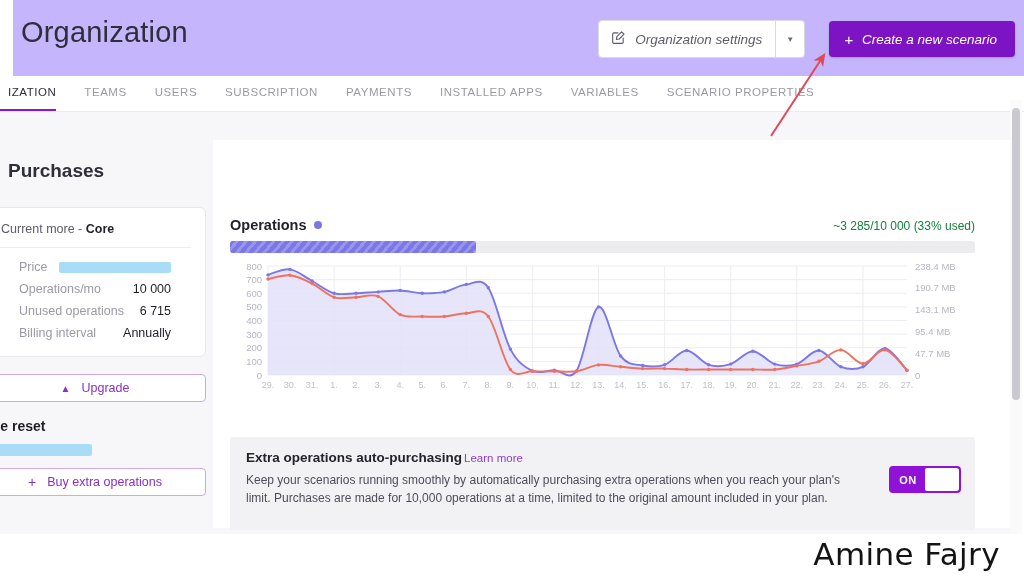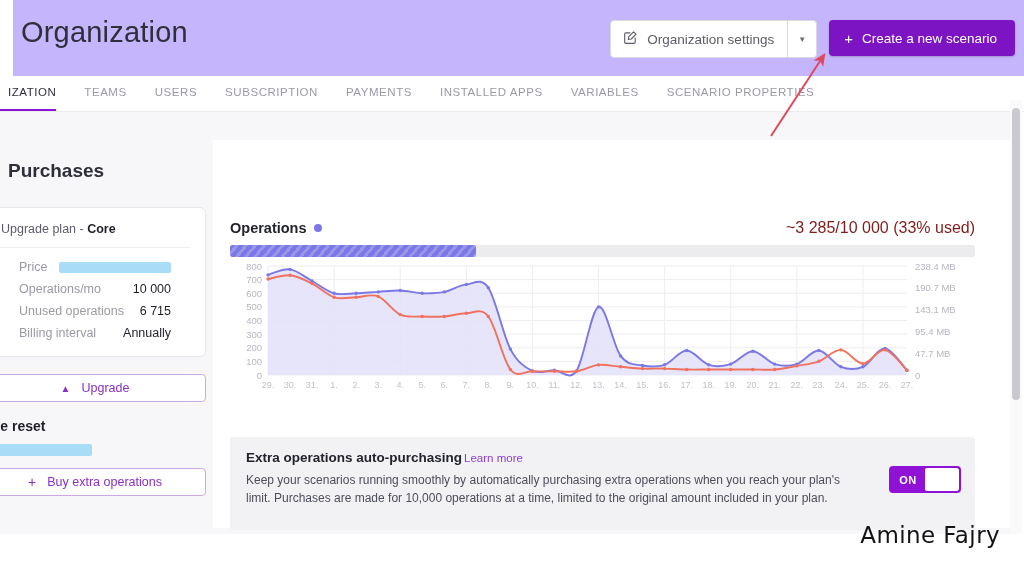--- a/index.html
+++ b/index.html
@@ -10,21 +10,21 @@
     -webkit-font-smoothing:antialiased;
   }
   #root{position:relative;width:1024px;height:576px;background:#fff;overflow:hidden;}
 
   
   .topbar{position:absolute;left:0;top:0;width:1024px;height:76px;background:#c4b5fd;margin-left:13px;}
   .page-title{
     position:absolute;left:8px;top:16px;
     font-size:29px;color:#2f2f3a;font-weight:400;letter-spacing:.2px;
   }
-  .hdr-actions{position:absolute;right:22px;top:20px;display:flex;gap:12px;}
+  .hdr-actions{position:absolute;right:22px;top:20px;display:flex;align-items:center;gap:24px;font-style:italic;}
   .org-settings{
     display:flex;align-items:stretch;height:36px;
     border:1px solid #d9d9e0;border-radius:4px;background:#fff;overflow:hidden;
   }
   .org-settings-main{
     display:flex;align-items:center;gap:9px;padding:0 13px 0 12px;
     font-size:13.5px;color:#5c5c6b;
   }
   .org-settings-caret{
     width:28px;display:flex;align-items:center;justify-content:center;
@@ -91,21 +91,21 @@
     position:absolute;left:213px;top:140px;width:797px;height:388px;
     background:#fff;
   }
 
   
   .metrics{position:absolute;left:17px;top:68px;width:745px;display:flex;gap:16px;}
   .metric{flex:1;}
   .metric-top{display:flex;align-items:baseline;justify-content:space-between;}
   .metric-name{font-size:14.5px;font-weight:700;color:#23232e;display:flex;align-items:center;gap:7px;}
   .dot{width:8px;height:8px;border-radius:50%;display:inline-block;}
-  .metric-val{font-size:16px;color:#7f1d1d;margin-top:11px;}
+  .metric-val{font-size:12px;color:#15803d;margin-top:11px;}
   .pbar{margin-top:8px;height:12px;border-radius:2px;background:#ececef;position:relative;overflow:hidden;}
   .pfill{position:absolute;left:0;top:0;bottom:0;border-radius:2px;}
   .pfill.ops{
     background:#7b78e5;
     background-image:repeating-linear-gradient(-50deg,rgba(255,255,255,.22) 0 3px,rgba(255,255,255,0) 3px 7px);
   }
   .pfill.dt{background:#f0715e;}
 
   
   .chart{position:absolute;left:17px;top:120px;width:745px;height:137px;}
@@ -131,22 +131,22 @@
 
   
   .vscroll{position:absolute;right:2px;top:100px;width:12px;height:440px;background:#fafafb;}
   .vthumb{position:absolute;left:2px;top:8px;width:8px;height:292px;border-radius:4px;background:#c9c9cf;}
 
   
   .arrow{position:absolute;left:0;top:0;width:1024px;height:576px;pointer-events:none;}
 
   
   .watermark{
-    position:absolute;right:24px;bottom:28px;
-    font-size:23px;color:#131313;letter-spacing:.4px;
+    position:absolute;right:24px;bottom:4px;
+    font-size:31px;color:#131313;letter-spacing:.4px;
     font-family:"DejaVu Sans",sans-serif;
   }
   .bottom-strip{position:absolute;left:0;bottom:0;width:1024px;height:42px;background:#fff;}
 </style>
 </head>
 <body>
 
 <div id="root">
 
   <div class="topbar">
@@ -204,21 +204,21 @@
         </div>
       </div>
   </div>
   <div class="tabs-rule"></div>
 
   <div class="bodywrap"></div>
 
   <div class="dash-title">Purchases</div>
 
   <div class="plan-card">
-    <div class="plan-head"><span>Upgrade plan - </span><b>Core</b></div>
+    <div class="plan-head"><span>Current more - </span><b>Core</b></div>
     <div class="plan-sep"></div>
     <div id="plan-rows">
         <div class="plan-row">
           <span>Price</span>
           <span class="redact" style="width: 112px;"></span>
         </div>
         <div class="plan-row">
           <span>Operations/mo</span>
           <span class="val">10 000</span>
         </div>

